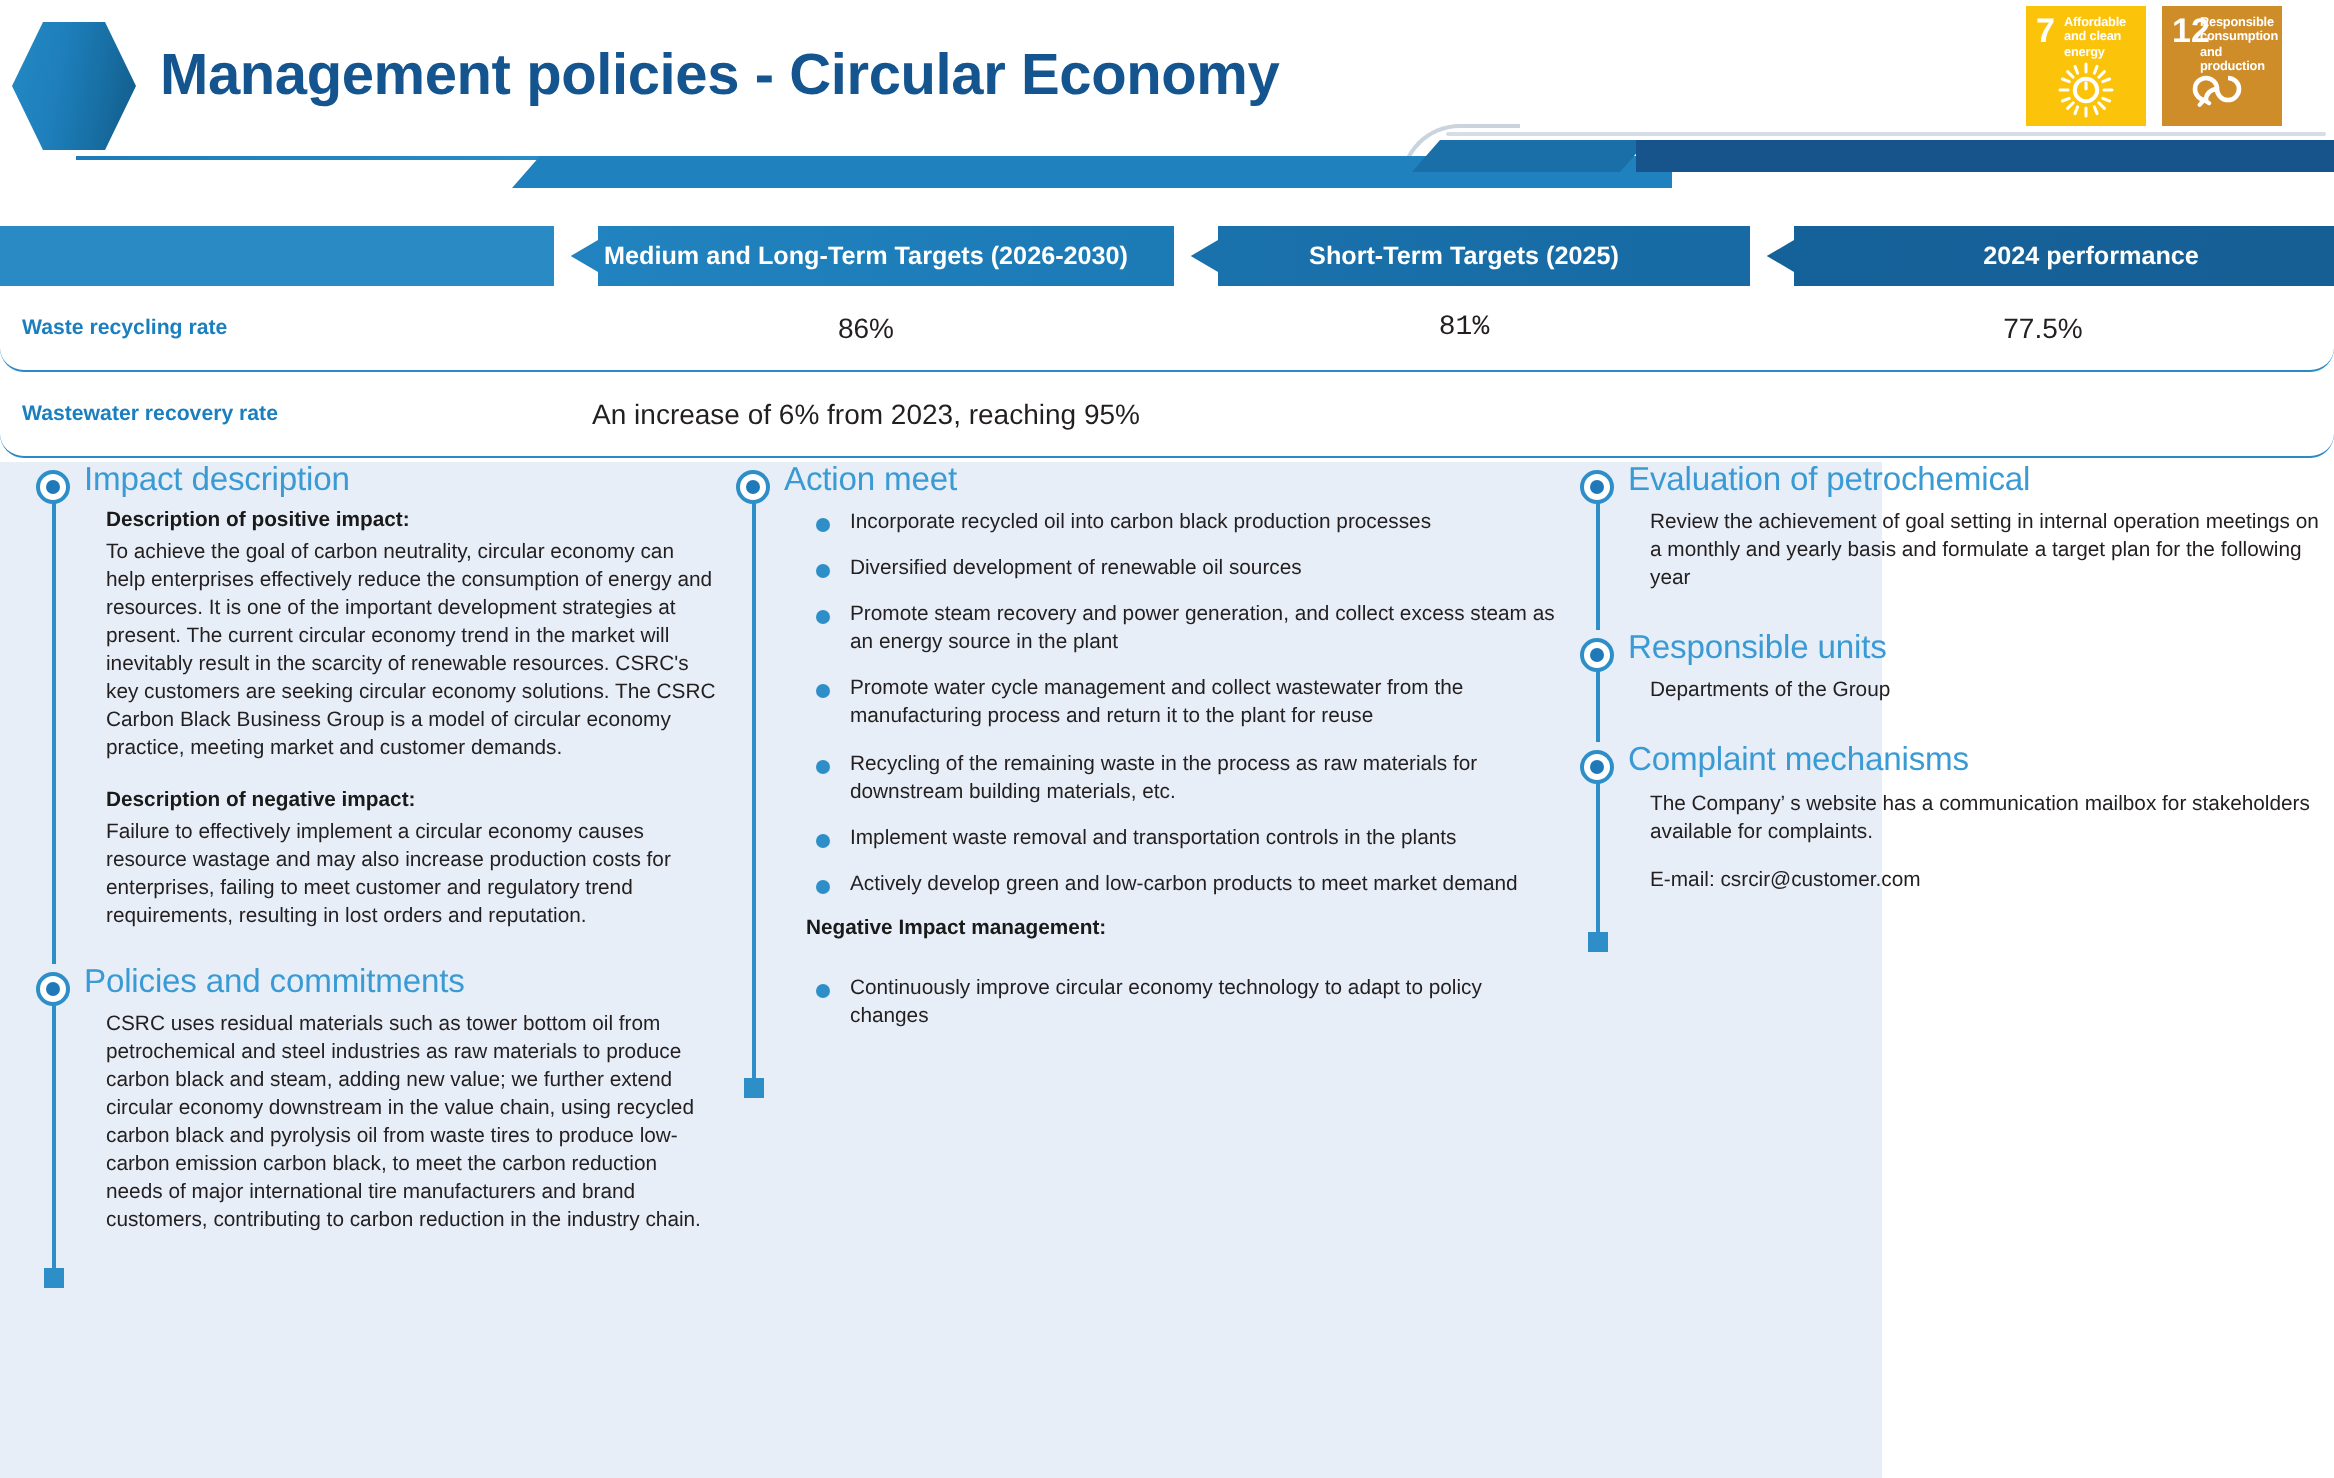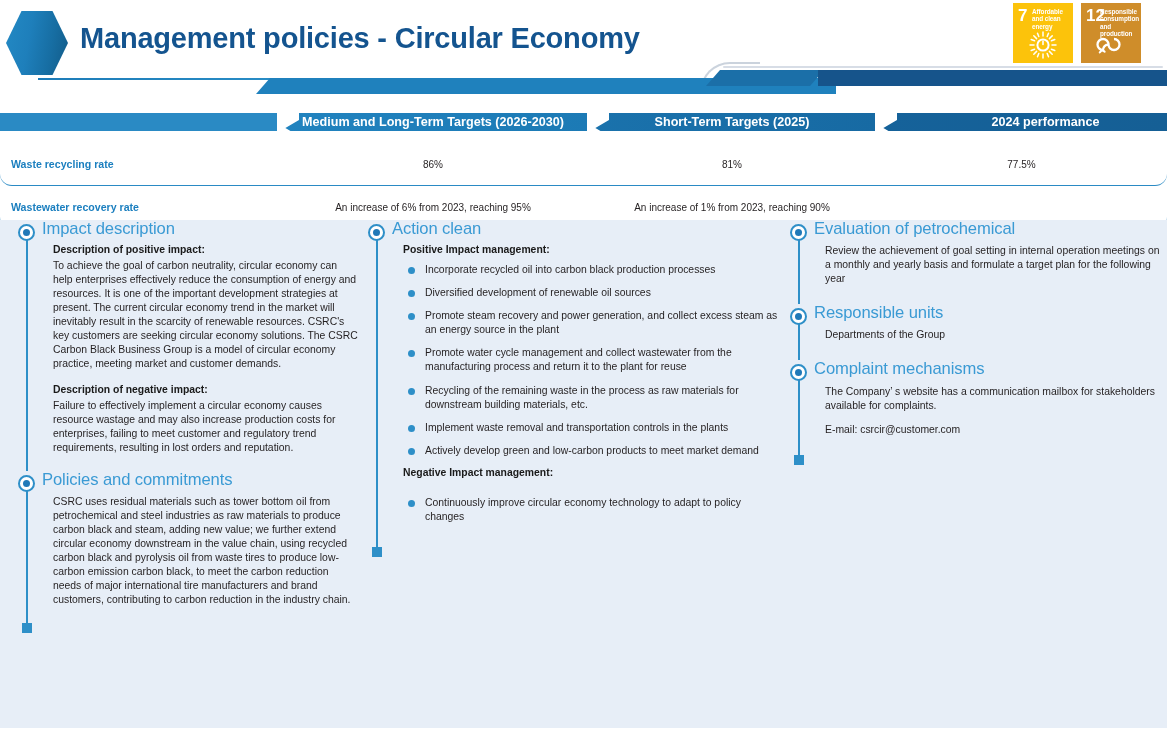--- a/index.html
+++ b/index.html
@@ -73,45 +73,45 @@
   .sdg .glyph {
     position: absolute; left: 0; right: 0; bottom: 3px; text-align: center;
     height: 30px;
   }
   .sdg .glyph svg { display: block; margin: 0 auto; }
 
   
   .tbl { position: absolute; left: 0; top: 113px; width: 1167px; }
   .thead { position: relative; height: 30px; width: 1167px; display: flex; }
   .th {
-    position: relative; height: 18px; display: flex; align-items: center; justify-content: center;
+    position: relative; height: 30px; display: flex; align-items: center; justify-content: center;
     color: #fff; font-size: 12.6px; font-weight: bold;
   }
   .th0 { width: 278px; background: #2a8ac4; }
   .th1 { width: 310px; background: linear-gradient(90deg,#2183bf,#1c7ab5); }
   .th2 { width: 288px; background: linear-gradient(90deg,#1a72ac,#176aa3); }
   .th3 { width: 291px; background: linear-gradient(90deg,#15629a,#155f95); padding-left: 48px; }
   .chev {
     position: absolute; left: -1px; top: 0; width: 22px; height: 30px;
     background: #ffffff;
     clip-path: polygon(100% 0, 100% 7px, 38% 50%, 100% calc(100% - 7px), 100% 100%, 0 100%, 0 0);
     z-index: 2;
   }
   .trow { display: flex; align-items: center; height: 43px; background: #fff;
           border-bottom: 1.2px solid #2a8ac4; border-radius: 12px; }
   .trow.first { border-top: 0; }
-  .tc { font-size: 10px; color: #231f20; display: flex; align-items: center; }
+  .tc { font-size: 14px; color: #231f20; display: flex; align-items: center; }
   .tc0 { width: 278px; padding-left: 11px; color: #1b7fbf; font-weight: bold; font-size: 10.6px; }
   .tc1 { width: 310px; justify-content: center; }
-  .tc2 { width: 288px; justify-content: center; }
+  .tc2 { width: 288px; justify-content: center; font-family: Liberation Mono, monospace; }
   .tc3 { width: 291px; justify-content: center; }
 
   
   .panel {
-    position: absolute; left: 0; top: 220px; width: 1167px; height: 508px;
+    position: absolute; left: 0; top: 231px; width: 941px; height: 508px;
     background: #e7eef7;
   }
   .col { position: absolute; top: 0; }
   .col1 { left: 18px; width: 340px; }
   .col2 { left: 368px; width: 410px; }
   .col3 { left: 790px; width: 370px; }
 
   .block { position: relative; padding-left: 24px; }
   .rail {
     position: absolute; left: 8px; top: 11px; bottom: 0; width: 2px; background: #2e8fc8;
@@ -228,21 +228,20 @@
 
     <div class="trow first">
       <div class="tc tc0">Waste recycling rate</div>
       <div class="tc tc1">86%</div>
       <div class="tc tc2">81%</div>
       <div class="tc tc3">77.5%</div>
     </div>
     <div class="trow">
       <div class="tc tc0">Wastewater recovery rate</div>
       <div class="tc tc1">An increase of 6% from 2023, reaching 95%</div>
-      <div class="tc tc2">An increase of 1% from 2023, reaching 90%</div>
     </div>
   </div>
 
   <div class="panel">
 
     <div class="col col1">
 
       <div class="block" style="padding-bottom:14px;">
         <div class="rail"></div>
         <div class="marker"></div>
@@ -266,23 +265,22 @@
         </div>
       </div>
 
     </div>
 
     <div class="col col2">
       <div class="block" style="padding-bottom:24px;">
         <div class="rail"></div>
         <div class="marker"></div>
         <div class="endcap" style="bottom:0;"></div>
-        <div class="sec-title">Action clean</div>
-        <div class="colbody">
-          <div class="sub" style="margin-bottom:8px;">Positive Impact management:</div>
+        <div class="sec-title">Action meet</div>
+        <div class="colbody">
           <ul class="bl">
             <li>Incorporate recycled oil into carbon black production processes</li>
             <li>Diversified development of renewable oil sources</li>
             <li>Promote steam recovery and power generation, and collect excess steam as an energy source in the plant</li>
             <li>Promote water cycle management and collect wastewater from the manufacturing process and return it to the plant for reuse</li>
             <li>Recycling of the remaining waste in the process as raw materials for downstream building materials, etc.</li>
             <li>Implement waste removal and transportation controls in the plants</li>
             <li>Actively develop green and low-carbon products to meet market demand</li>
           </ul>
           <div class="sub" style="margin-top:9px;margin-bottom:18px;">Negative Impact management:</div>

